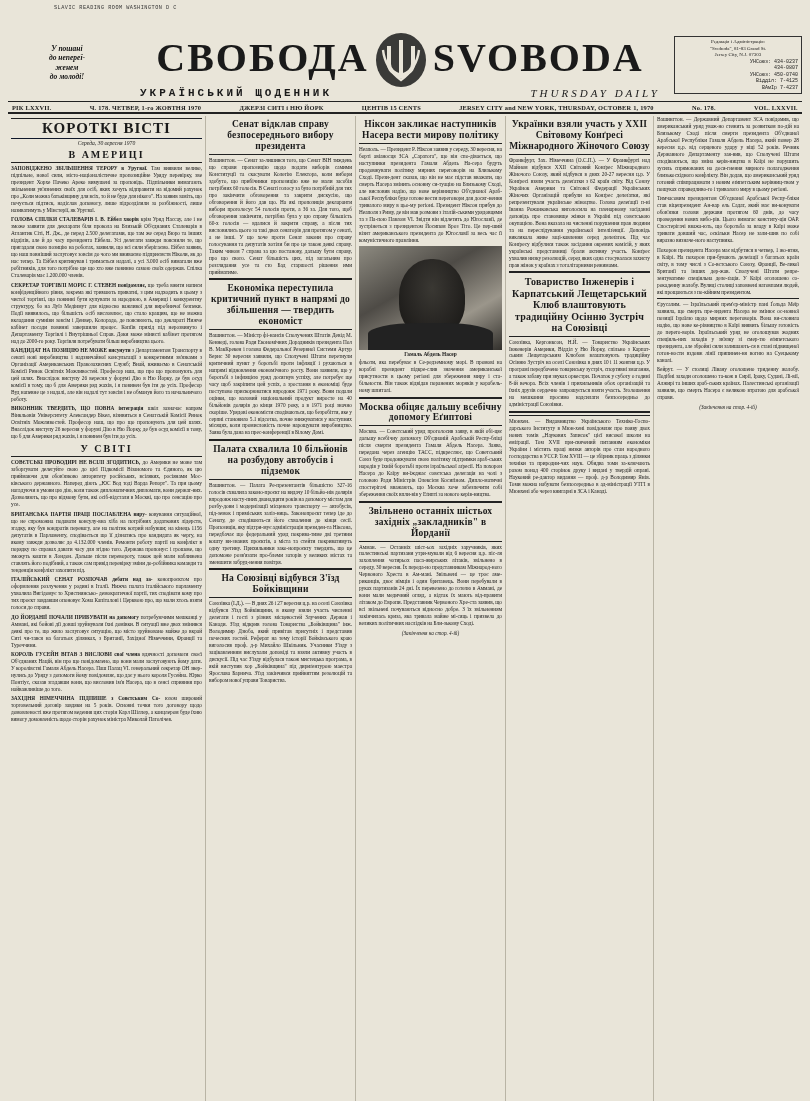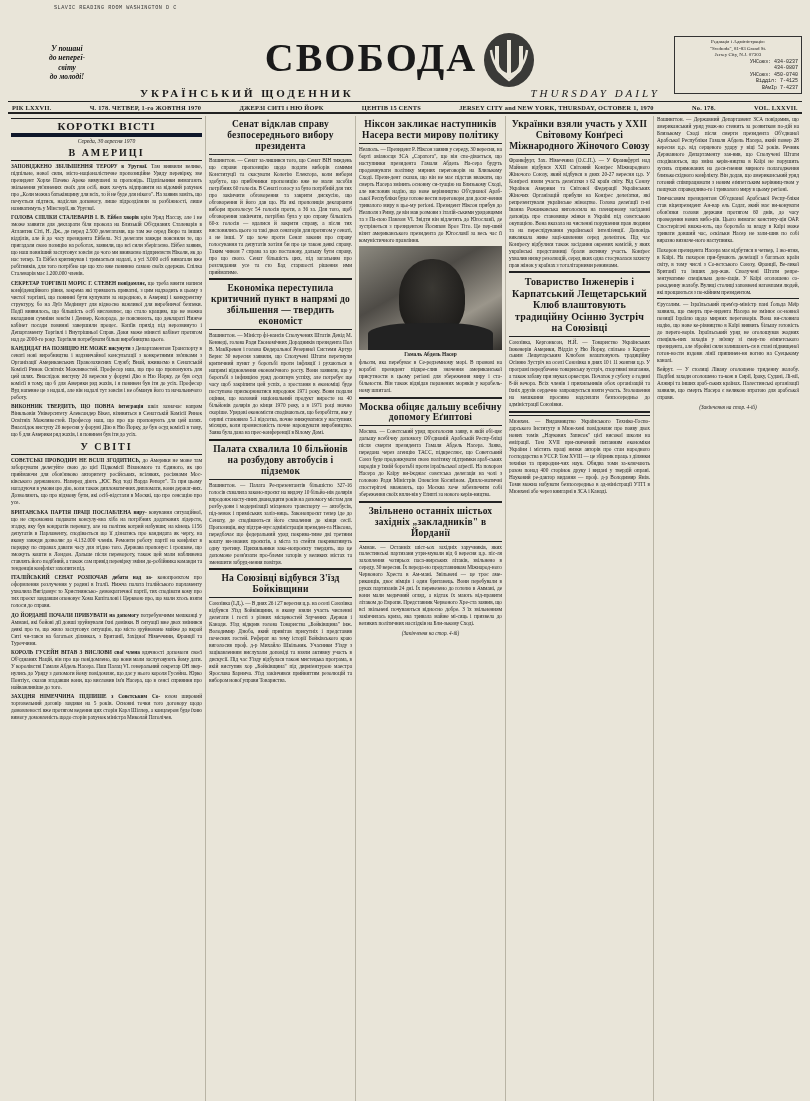--- a/index.html
+++ b/index.html
@@ -77,21 +77,21 @@
     top:2px;
   }
   .mh-sub{
     display:flex;
     justify-content:space-between;
     padding:0 14px;
     font-size:11px;
     letter-spacing:3px;
     margin-top:1px;
   }
-  .mh-sub .s1{font-weight:bold;}
+  .mh-sub .s1{font-weight:bold;font-family:Liberation Mono, monospace;}
   .mh-sub .s2{font-style:italic;}
   .mh-right{
     width:120px;
     font-size:5px;
     line-height:1.3;
     text-align:center;
     border:1px solid #333;
     padding:2px 3px;
     margin-top:6px;
   }
@@ -130,25 +130,25 @@
     font-size:9.5px;
     font-weight:bold;
     text-align:center;
     line-height:1.15;
     margin:3px 0 2px 0;
     letter-spacing:.2px;
   }
   h2.head.small{font-size:10px;}
   .kicker{
     text-align:center;
-    font-size:11px;
+    font-size:15px;
     font-weight:bold;
     letter-spacing:1px;
     border-top:1px solid #222;
-    border-bottom:4px solid #0f172a;
+    border-bottom:1px solid #0f172a;
     padding:1px 0;
     margin:2px 0 1px 0;
   }
   .subdate{
     text-align:center;
     font-size:5.6px;
     font-style:italic;
     margin-bottom:2px;
   }
   .secthead{
@@ -202,34 +202,35 @@
 
   <div class="topstrip">
     <div class="stamp">SLAVIC READING ROOM
 WASHINGTON D C</div>
   </div>
 
   <div class="masthead">
     <div class="mh-left">
       <span class="ln">У пошані</span>
       <span class="ln">до непереї-</span>
-      <span class="ln">світу</span>
+      <span class="ln">женем</span>
       <span class="ln">до молоді!</span>
     </div>
 
     <div class="mh-center">
       <div class="mh-title">
         <span class="bigword">СВОБОДА</span>
         <span class="emblem">
           <svg viewBox="0 0 52 56" width="52" height="56">
             <ellipse cx="26" cy="28" rx="25" ry="27" fill="#3a3a38"></ellipse>
             <path d="M26 8 L26 46 M14 14 L14 32 Q14 40 26 44 M38 14 L38 32 Q38 40 26 44" stroke="#e9e5d9" stroke-width="4" fill="none"></path>
             <path d="M8 18 Q10 36 26 48 Q42 36 44 18" stroke="#e9e5d9" stroke-width="2.4" fill="none"></path>
           </svg>
         </span>
+        <span class="bigword">SVOBODA</span>
       </div>
       <div class="mh-sub">
         <span class="s1">УКРАЇНСЬКИЙ ЩОДЕННИК</span>
         <span class="s2">THURSDAY DAILY</span>
       </div>
     </div>
 
     <div class="mh-right">
       <div>Редакція і Адміністрація:</div>
       <div>"Svoboda", 81-83 Grand St.</div>

